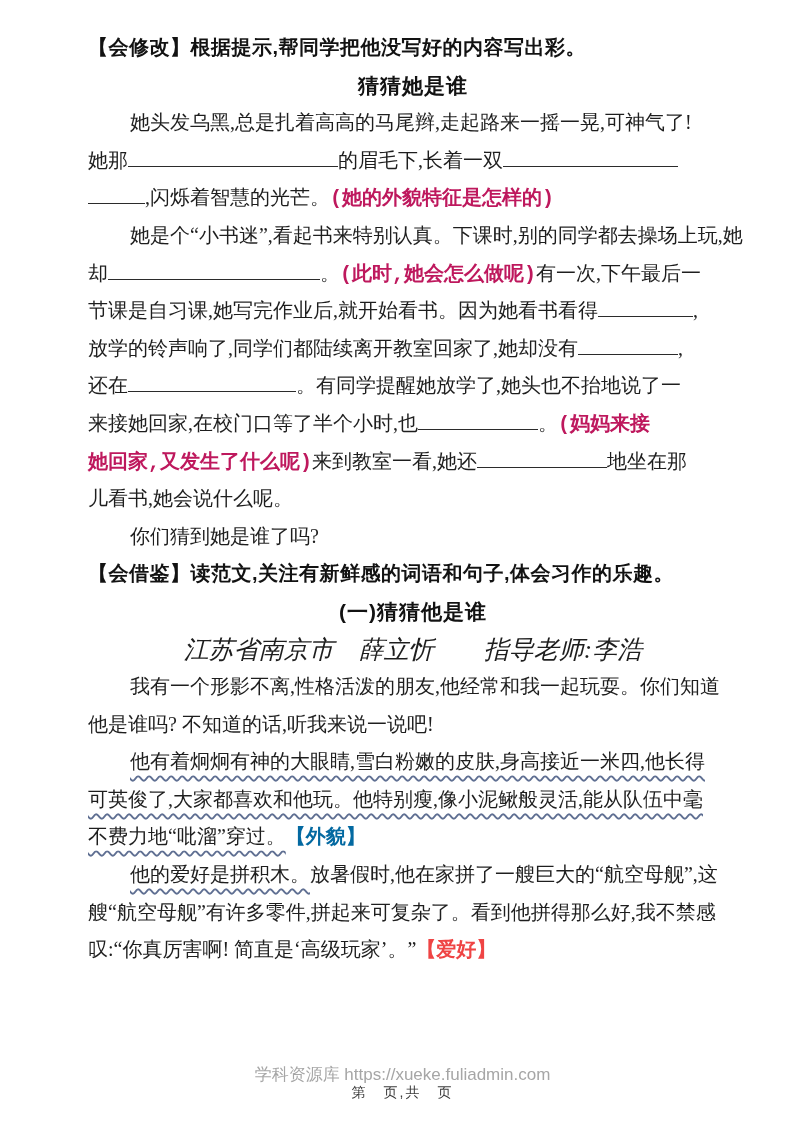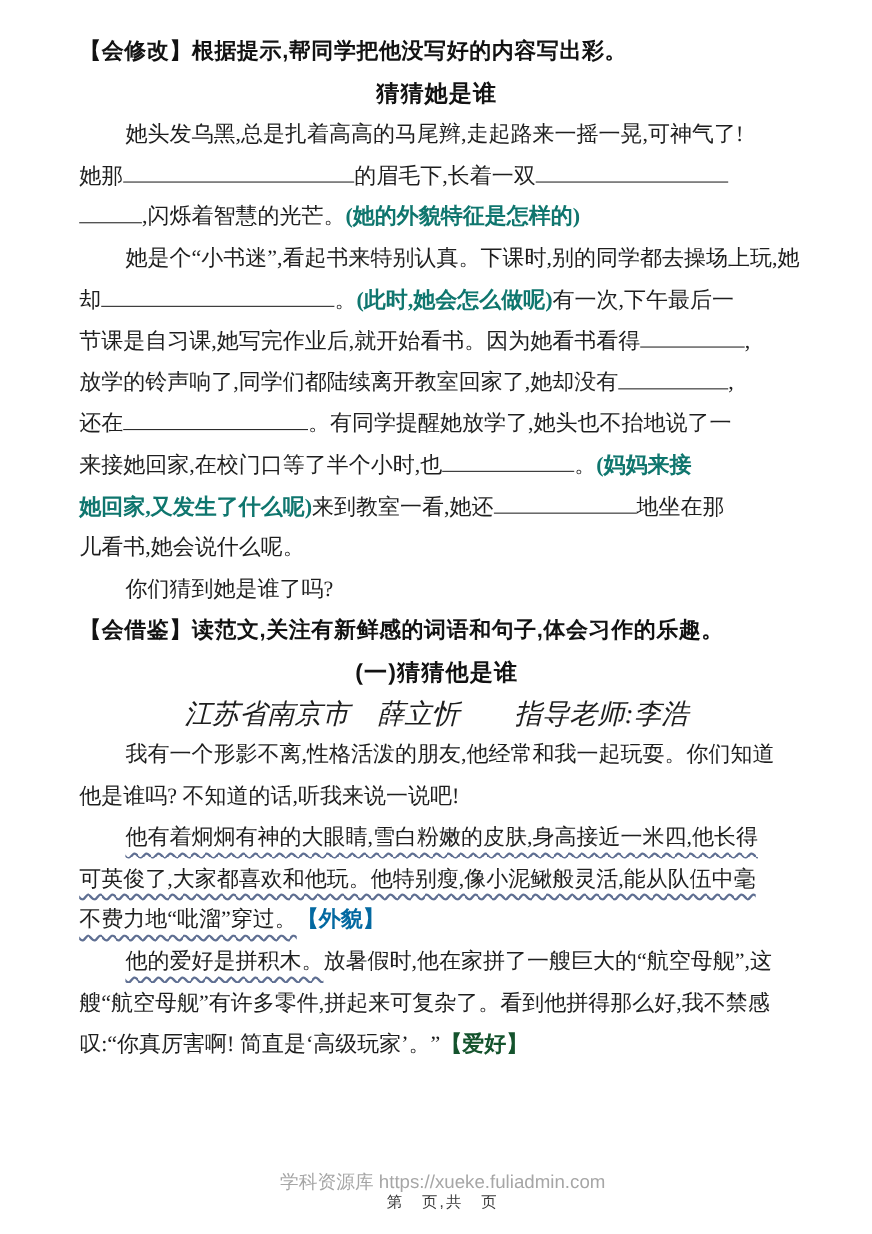--- a/index.html
+++ b/index.html
@@ -1,32 +1,32 @@
 <!DOCTYPE html>
 <html><head>
 <meta charset="utf-8">
 <style>
   html,body{margin:0;padding:0;background:#e8e8e8;}
   .page{
     position:relative;width:793px;height:1122px;background:#ffffff;
     margin:0 auto;overflow:hidden;
     font-family:"Liberation Serif",serif;
   }
-  .doc{position:absolute;left:72px;top:29px;width:650px;}
+  .doc{position:absolute;left:88px;top:29px;width:650px;}
   .line{
     height:37.6px;line-height:37.6px;font-size:20px;color:#1e1e1e;
     white-space:nowrap;
   }
   .line.center{text-align:center;}
   .line.indent{padding-left:42px;}
   .seg{vertical-align:baseline;}
   .seg-body{font-family:"Liberation Serif",serif;}
   .seg-head{font-family:"Liberation Sans",sans-serif;font-weight:700;color:#121212;letter-spacing:0.5px;}
   .seg-title{font-family:"Liberation Sans",sans-serif;font-weight:700;color:#121212;font-size:21px;letter-spacing:1px;}
-  .seg-hint{font-family:Liberation Serif, serif;font-weight:700;color:#0f766e;}
+  .seg-hint{font-family:Liberation Mono, monospace;font-weight:700;color:#be185d;}
   .seg-tag{font-family:"Liberation Sans",sans-serif;font-weight:700;}
   .seg-byline{font-family:"Liberation Serif",serif;font-size:25px;font-style:italic;}
   .wavy{
     text-decoration-line:underline;
     text-decoration-style:wavy;
     text-underline-offset:7px;
     text-decoration-thickness:1.5px;
   }
   .blank{
     display:inline-block;height:4px;
@@ -58,19 +58,19 @@
       <div class="line"><span class="seg seg-head">【会借鉴】读范文,关注有新鲜感的词语和句子,体会习作的乐趣。</span></div>
       <div class="line center"><span class="seg seg-title">(一)猜猜他是谁</span></div>
       <div class="line center"><span class="seg seg-byline">江苏省南京市　薛立忻　　指导老师:李浩</span></div>
       <div class="line indent"><span class="seg seg-body">我有一个形影不离,性格活泼的朋友,他经常和我一起玩耍。你们知道</span></div>
       <div class="line"><span class="seg seg-body">他是谁吗? 不知道的话,听我来说一说吧!</span></div>
       <div class="line indent"><span class="seg seg-body wavy" style="text-decoration-color: rgb(95, 111, 146);">他有着炯炯有神的大眼睛,雪白粉嫩的皮肤,身高接近一米四,他长得</span></div>
       <div class="line"><span class="seg seg-body wavy" style="text-decoration-color: rgb(95, 111, 146);">可英俊了,大家都喜欢和他玩。他特别瘦,像小泥鳅般灵活,能从队伍中毫</span></div>
       <div class="line"><span class="seg seg-body wavy" style="text-decoration-color: rgb(95, 111, 146);">不费力地“吡溜”穿过。</span><span class="seg seg-tag" style="color: #0369a1;">【外貌】</span></div>
       <div class="line indent"><span class="seg seg-body wavy" style="text-decoration-color: rgb(95, 111, 146);">他的爱好是拼积木。</span><span class="seg seg-body">放暑假时,他在家拼了一艘巨大的“航空母舰”,这</span></div>
       <div class="line"><span class="seg seg-body">艘“航空母舰”有许多零件,拼起来可复杂了。看到他拼得那么好,我不禁感</span></div>
-      <div class="line"><span class="seg seg-body">叹:“你真厉害啊! 简直是‘高级玩家’。”</span><span class="seg seg-tag" style="color: #14532d;">【爱好】</span></div>
+      <div class="line"><span class="seg seg-body">叹:“你真厉害啊! 简直是‘高级玩家’。”</span><span class="seg seg-tag" style="color: #ef4444;">【爱好】</span></div>
     </div>
   <div class="footer">
     <div class="watermark" style="color: rgb(166, 166, 166);">学科资源库 https://xueke.fuliadmin.com</div>
     <div class="pageno" style="color: rgb(58, 58, 58);">第　页,共　页</div>
   </div>
 </div>
 
 </body></html>

